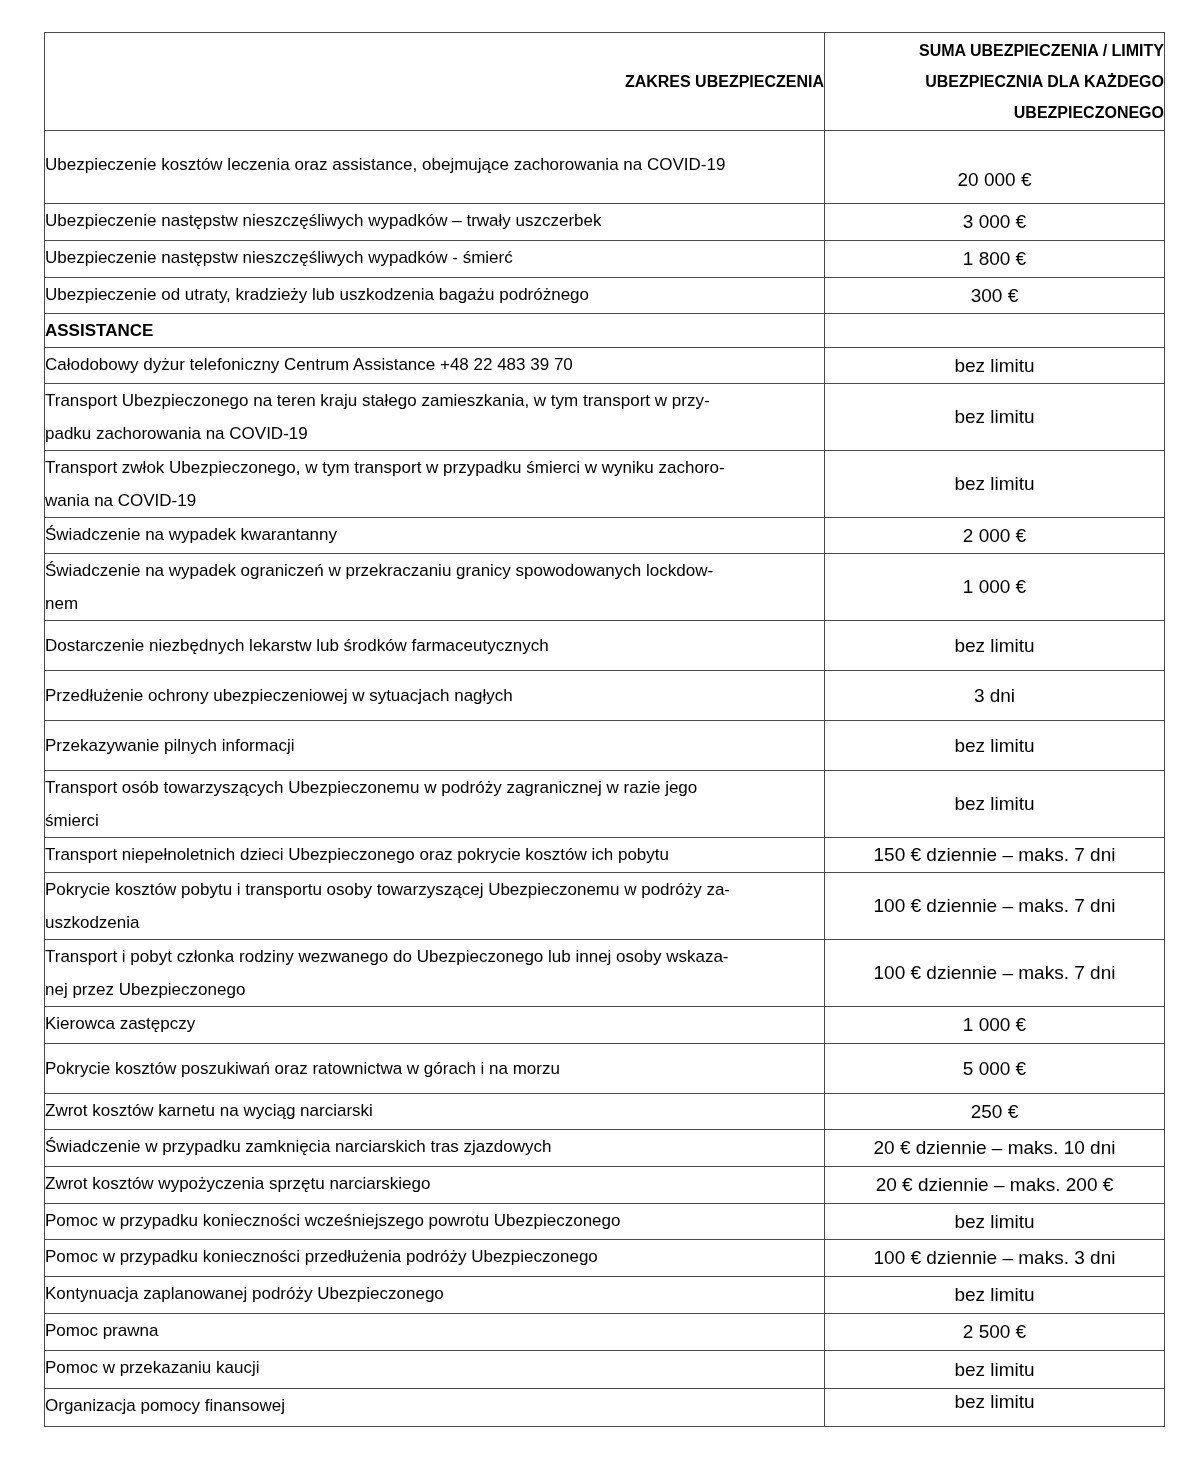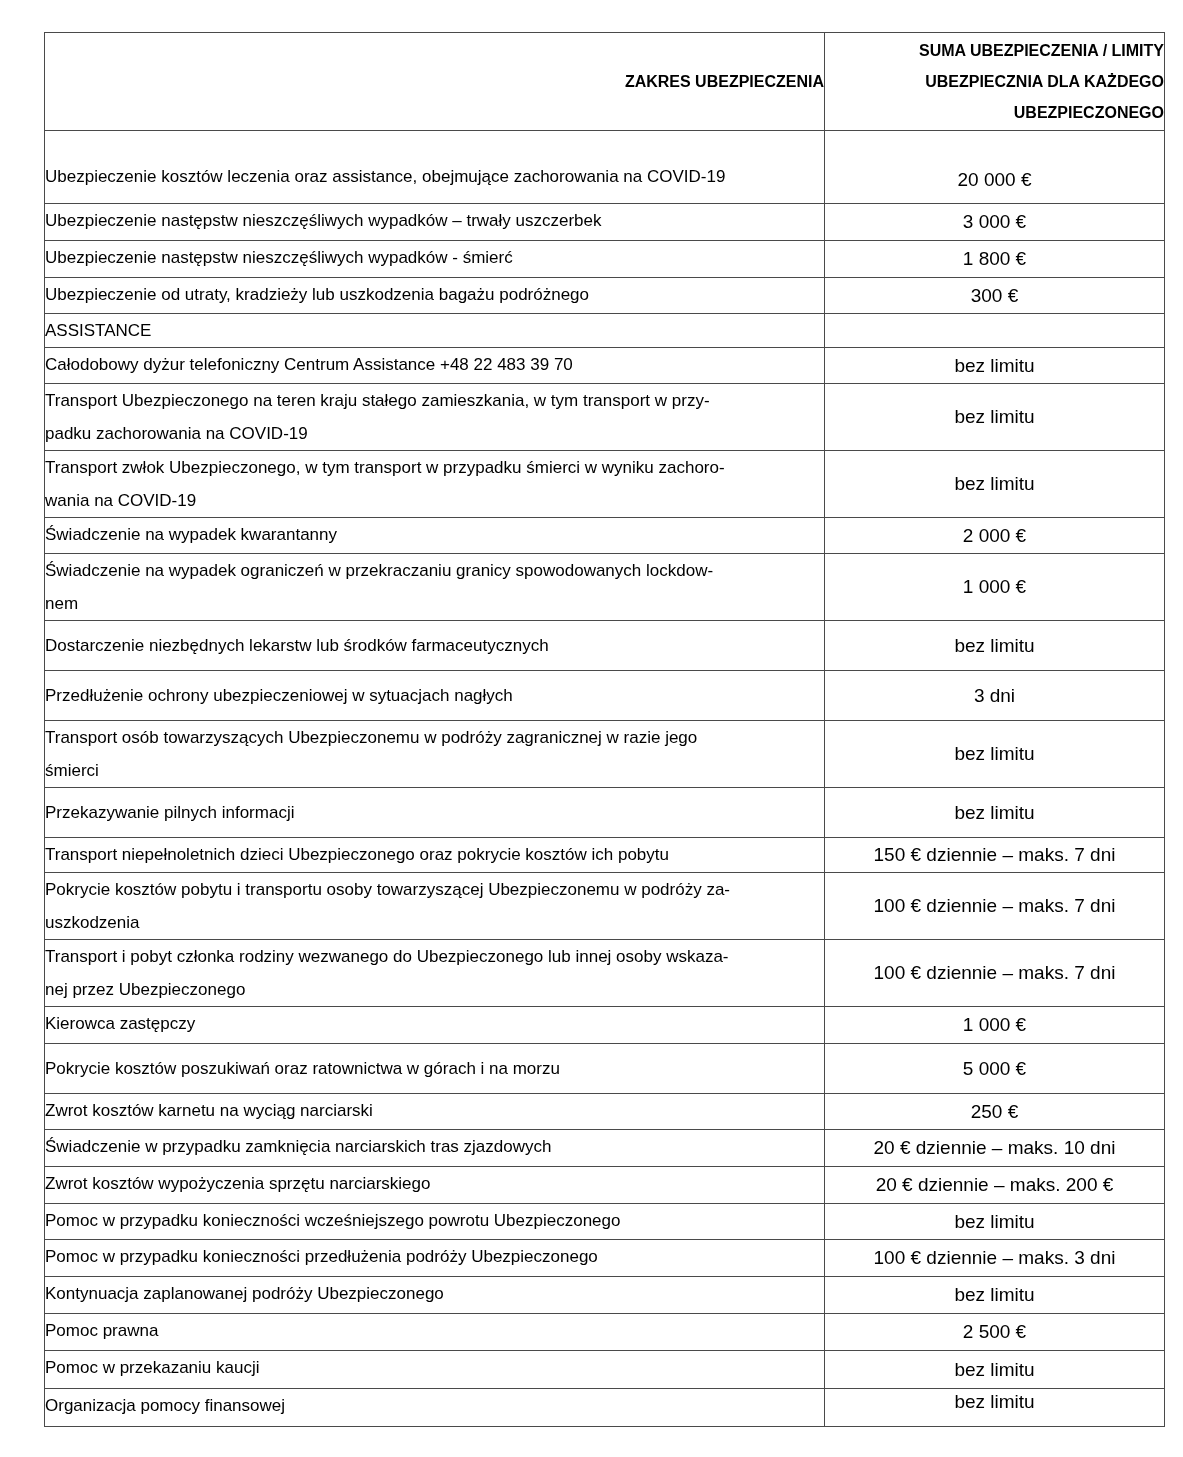--- a/index.html
+++ b/index.html
@@ -6,23 +6,23 @@
     body { width: 1183px; height: 1457px; position: relative; overflow: hidden;
            font-family: "Liberation Sans", sans-serif; color: #000; }
     table.cov { position: absolute; left: 44px; top: 32px; width: 1120px;
                 border-collapse: collapse; table-layout: fixed; }
     table.cov td, table.cov th { border: 1.5px solid #4a4a4a; padding: 0; }
     col.c1 { width: 780px; }
     col.c2 { width: 340px; }
     th { font-weight: bold; font-size: 16px; text-align: right; vertical-align: middle; line-height: 31px; }
     td.scope { font-size: 17px; text-align: left; padding: 0 6px 0 7px; line-height: 33px; vertical-align: top; }
     td.scope.mid { vertical-align: middle; }
-    td.scope.bottom { vertical-align: bottom; padding-bottom: 10px; margin-left: 26px; }
+    td.scope.bottom { vertical-align: bottom; padding-bottom: 22px; margin-left: 26px; }
     td.limit { font-size: 19px; text-align: center; vertical-align: middle; }
-    td.section { font-weight: normal; font-size: 17px; }
+    td.section { font-weight: bold; font-size: 17px; }
   </style>
 </head>
 <body>
 
 <table class="cov">
   <colgroup>
       <col class="c1">
       <col class="c2">
     </colgroup>
   <thead>
@@ -86,29 +86,29 @@
       <td class="limit">1 000 €</td>
     </tr>
     <tr style="height:50px">
       <td class="scope mid">Dostarczenie niezbędnych lekarstw lub środków farmaceutycznych</td>
       <td class="limit">bez limitu</td>
     </tr>
     <tr style="height:50px">
       <td class="scope mid">Przedłużenie ochrony ubezpieczeniowej w sytuacjach nagłych</td>
       <td class="limit">3 dni</td>
     </tr>
+    <tr style="height:50px">
+      <td class="scope mid">Przekazywanie pilnych informacji</td>
+      <td class="limit">bez limitu</td>
+    </tr>
     <tr style="height:65px">
       <td class="scope">
         <div>Transport osób towarzyszących Ubezpieczonemu w podróży zagranicznej w razie jego</div>
         <div>śmierci</div>
       </td>
-      <td class="limit">bez limitu</td>
-    </tr>
-    <tr style="height:50px">
-      <td class="scope mid">Przekazywanie pilnych informacji</td>
       <td class="limit">bez limitu</td>
     </tr>
     <tr style="height:35px">
       <td class="scope">Transport niepełnoletnich dzieci Ubezpieczonego oraz pokrycie kosztów ich pobytu</td>
       <td class="limit">150 € dziennie – maks. 7 dni</td>
     </tr>
     <tr style="height:50px">
       <td class="scope">
         <div>Pokrycie kosztów pobytu i transportu osoby towarzyszącej Ubezpieczonemu w podróży za-</div>
         <div>uszkodzenia</div>

